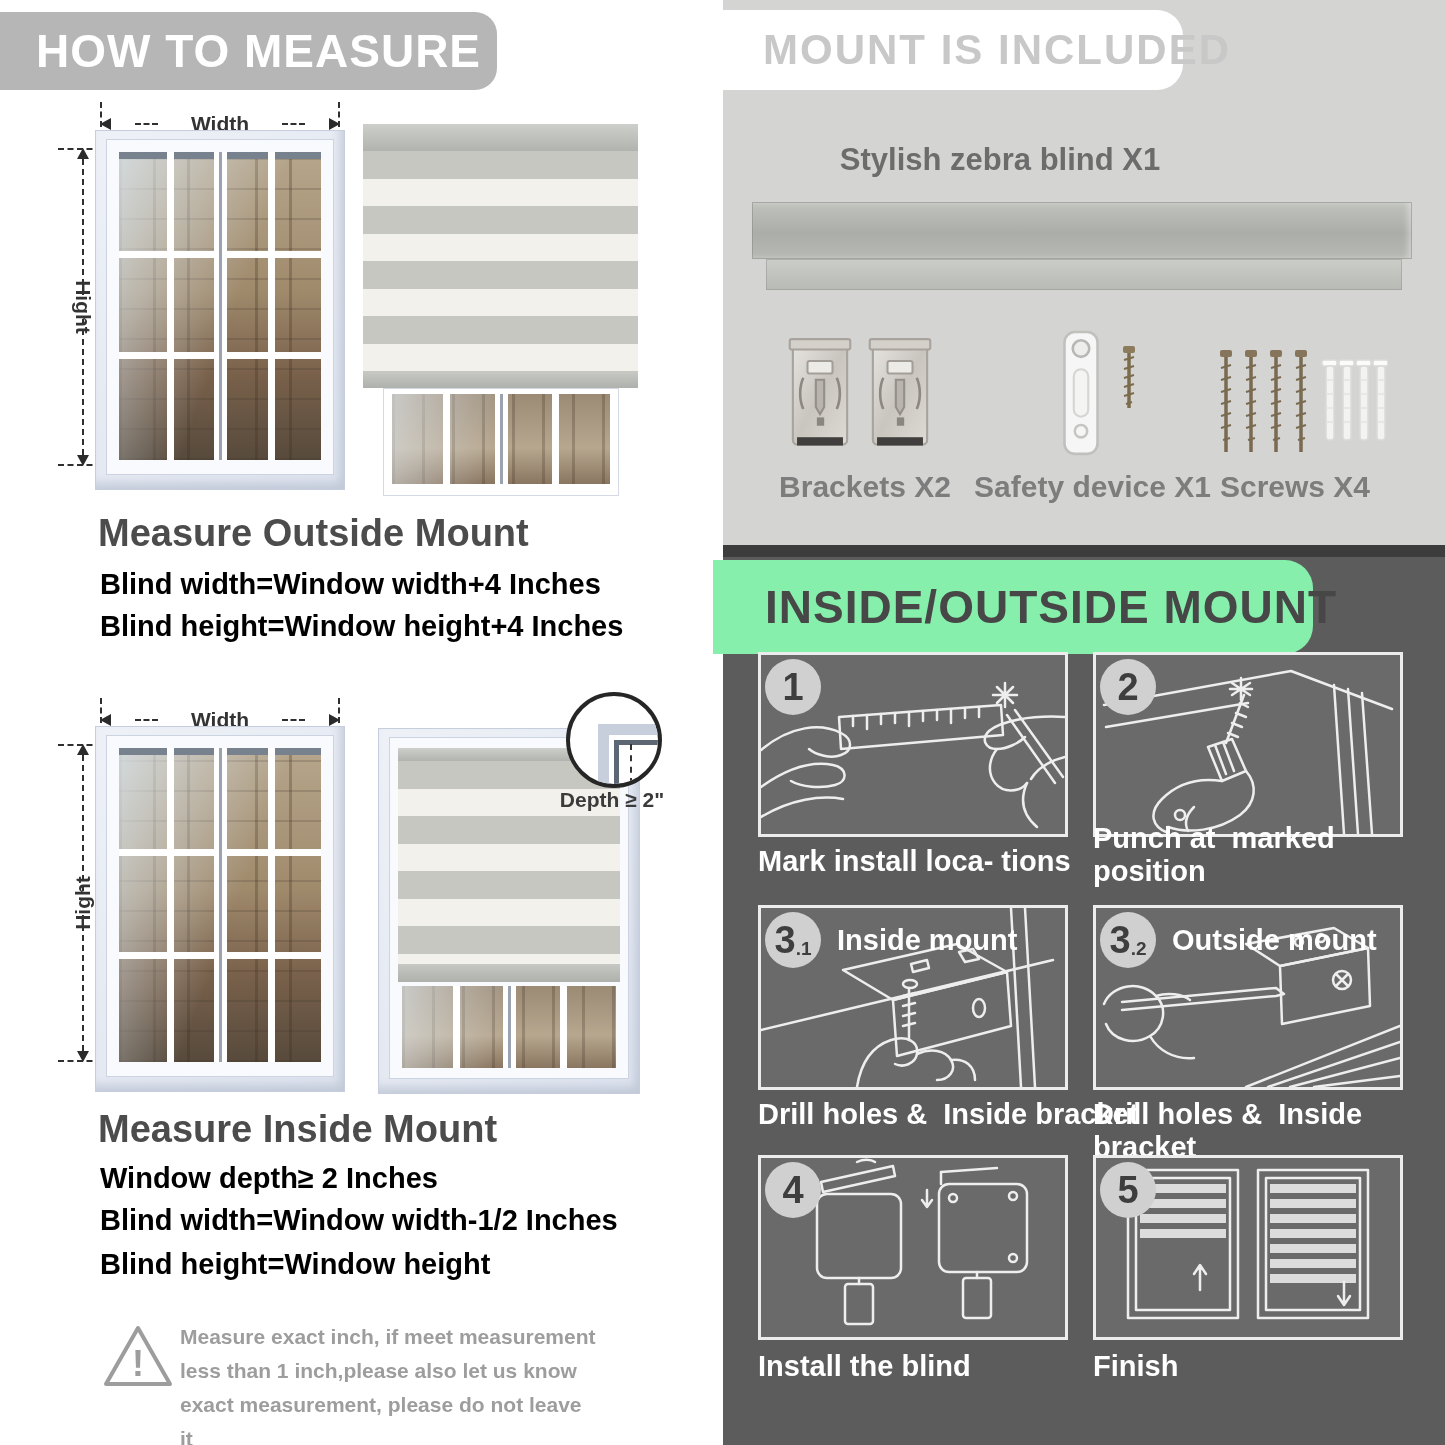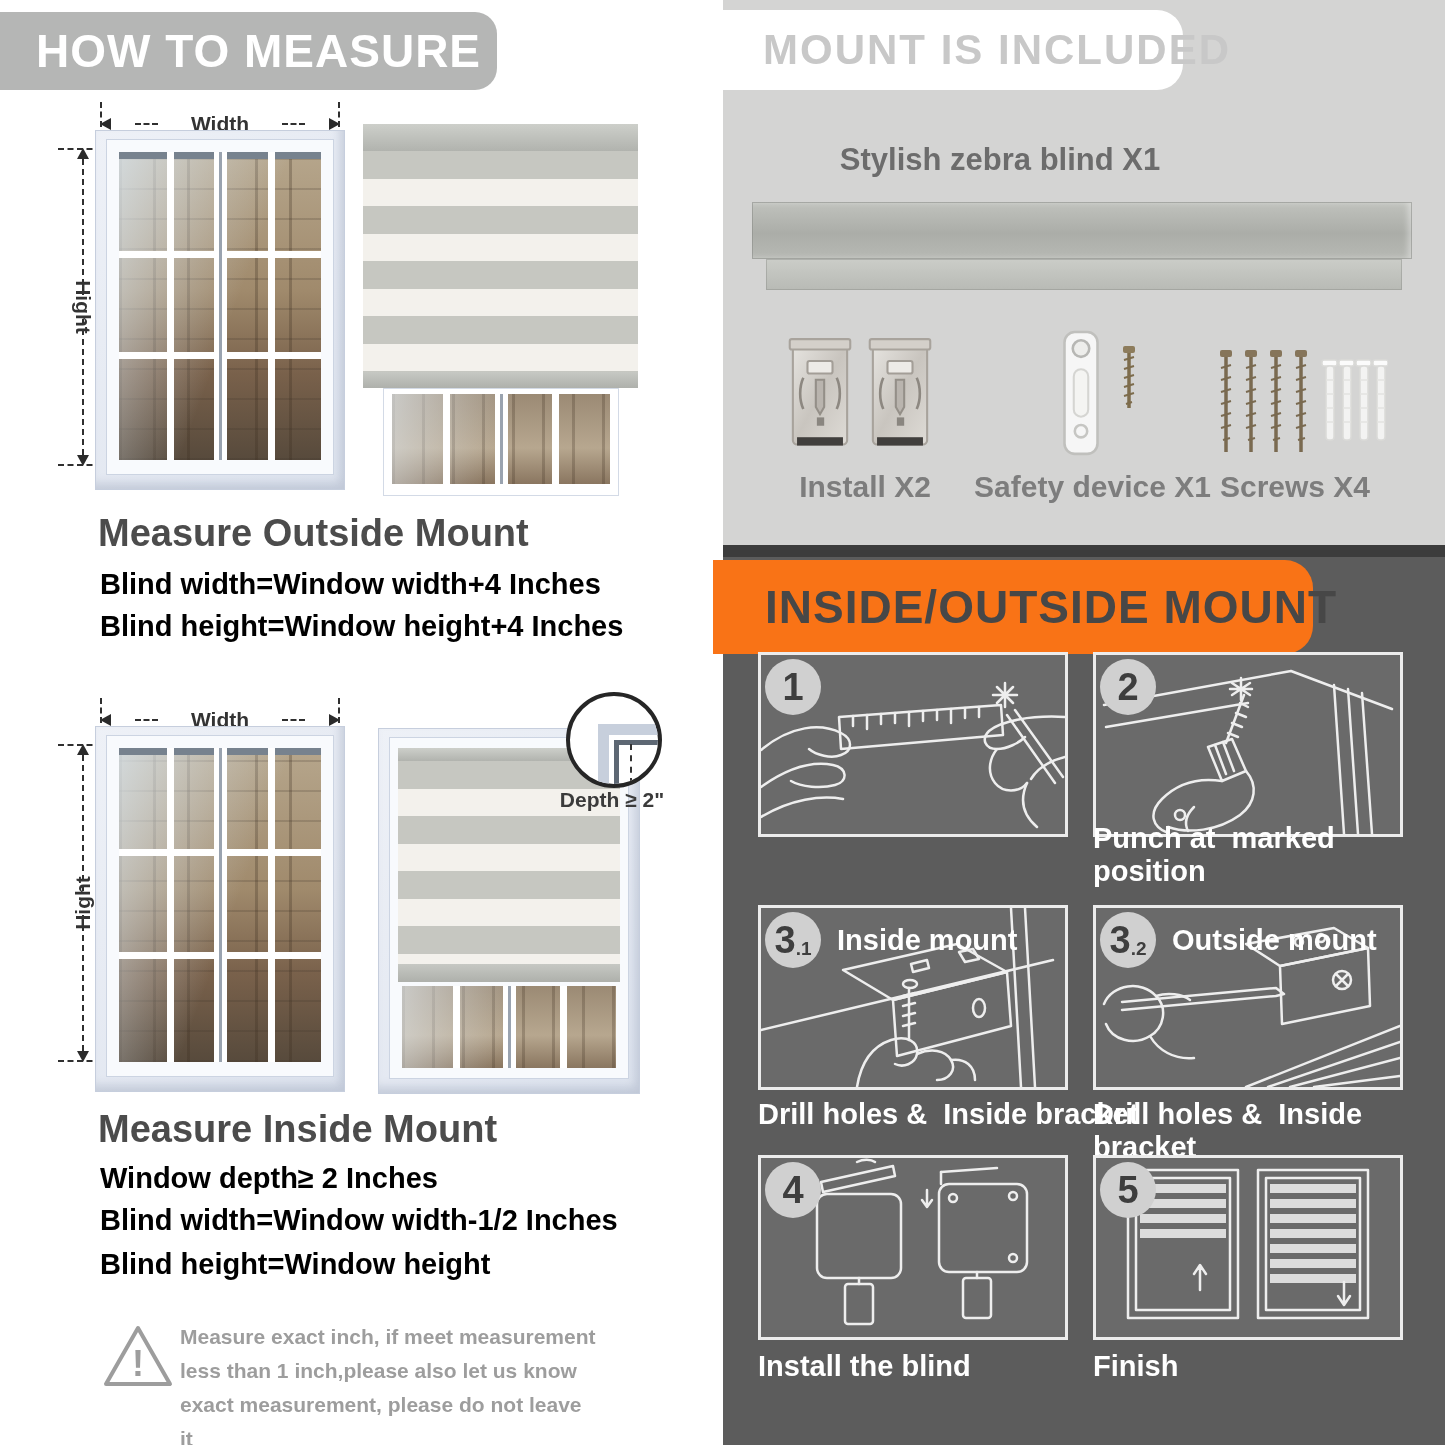--- a/index.html
+++ b/index.html
@@ -74,21 +74,21 @@
   .product-title{left:775px;top:142px;width:450px;text-align:center;font-size:31px;font-weight:700;color:#6c6c6c;white-space:nowrap;}
   .rail-top{left:752px;top:202px;width:660px;height:57px;
     background:linear-gradient(180deg,#c0c2bd 0%,#abada8 55%,#b7b9b4 100%);
     box-shadow:inset 0 0 0 1px rgba(130,132,128,.5), inset -4px 0 6px rgba(255,255,255,.4);}
   .rail-bottom{left:766px;top:259px;width:636px;height:31px;
     background:linear-gradient(180deg,#cbcdc8,#b8bab5);box-shadow:inset 0 0 0 1px rgba(140,142,138,.45);}
   .item-label{font-size:30px;font-weight:700;color:#7d7d7d;text-align:center;white-space:nowrap;}
 
   .divider-dark{left:723px;top:545px;width:722px;height:12px;background:#3c3c3c;}
   .panel-dark{left:723px;top:557px;width:722px;height:888px;background:#5c5c5c;}
-  .banner-mount{left:713px;top:560px;width:600px;height:94px;background:#f97316;border-radius:0 28px 28px 0;
+  .banner-mount{left:713px;top:560px;width:600px;height:94px;background:#86efac;border-radius:0 28px 28px 0;
     display:flex;align-items:center;padding-left:52px;box-sizing:border-box;
     color:#474747;font-size:46px;font-weight:800;letter-spacing:1px;white-space:nowrap;}
 
   .tile{position:absolute;width:310px;height:185px;background:#6a6a6a;border:3px solid #ececec;
     box-sizing:border-box;overflow:hidden;}
   .tile svg{position:absolute;inset:0;}
   .badge{position:absolute;left:4px;top:4px;width:56px;height:56px;border-radius:50%;background:#d0d0d0;
     color:#3e3e3e;display:flex;align-items:center;justify-content:center;
     font-size:38px;font-weight:700;line-height:1;}
   .badge .sub{font-size:19px;align-self:flex-end;margin-bottom:10px;}
@@ -311,21 +311,21 @@
         <path d="M4 20 h8 M4 34 h8 M4 48 h8 M4 62 h8" stroke="#e3e3e1" stroke-width="1.5"></path>
       </g>
       <g transform="translate(155,12)">
         <rect x="0" y="0" width="15" height="6" rx="2" fill="rgba(253,253,253,0.95)" stroke="#dadad8" stroke-width="1.5"></rect>
         <rect x="4" y="6" width="8" height="74" rx="3" fill="rgba(250,250,250,0.8)" stroke="#dadad8" stroke-width="1.5"></rect>
         <path d="M4 20 h8 M4 34 h8 M4 48 h8 M4 62 h8" stroke="#e3e3e1" stroke-width="1.5"></path>
       </g>
     </g>
   </svg>
 
-  <div class="abs item-label" style="left:770px;top:470px;width:190px;">Install X2</div>
+  <div class="abs item-label" style="left:770px;top:470px;width:190px;">Brackets X2</div>
   <div class="abs item-label" style="left:965px;top:470px;width:255px;">Safety device X1</div>
   <div class="abs item-label" style="left:1210px;top:470px;width:170px;">Screws X4</div>
 
   <div class="abs divider-dark"></div>
   <div class="abs panel-dark"></div>
 
   <div class="abs banner-mount">
     <span>INSIDE/OUTSIDE MOUNT</span>
   </div>
 
@@ -343,20 +343,21 @@
         <path d="M236 94 C228 104 226 118 234 128 C242 138 258 138 266 128"></path>
         <path d="M266 128 C258 146 262 160 276 172"></path>
         <path d="M304 102 C288 106 276 114 270 124"></path>
       </g>
     </svg>
     <div class="badge">
         <span>1</span>
         <span class="sub"></span>
       </div>
   </div>
+  <div class="cap" style="left:758px;top:845px;">Mark install loca- tions</div>
 
   <div class="tile" style="left:1093px;top:652px;">
     <svg viewBox="0 0 304 179">
       <g class="lineart">
         <path d="M8 50 L195 16 L296 54"></path>
         <path d="M10 72 L152 48"></path>
         <path d="M238 30 L248 179 M252 34 L262 179 M266 38 L276 179"></path>
         <path d="M130 88 L148 40"></path>
         <path d="M132 78 l10 4 M136 68 l10 4 M140 58 l10 4 M144 48 l8 4"></path>
         <path d="M136 28 l18 12 M154 28 l-18 12 M134 34 h22 M145 23 v22"></path>

